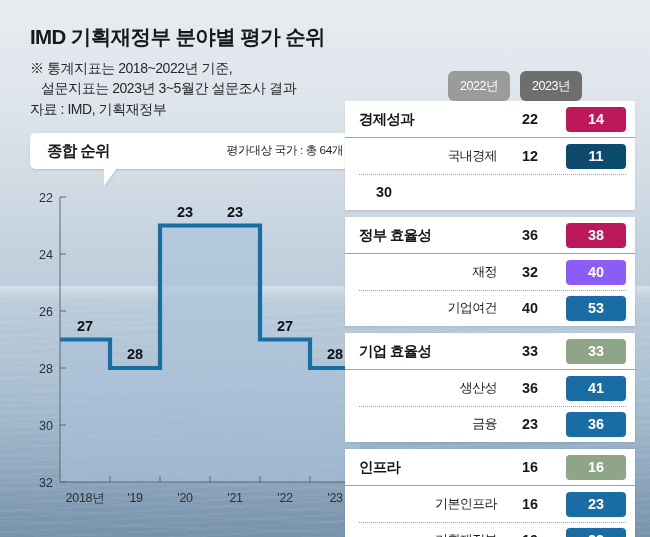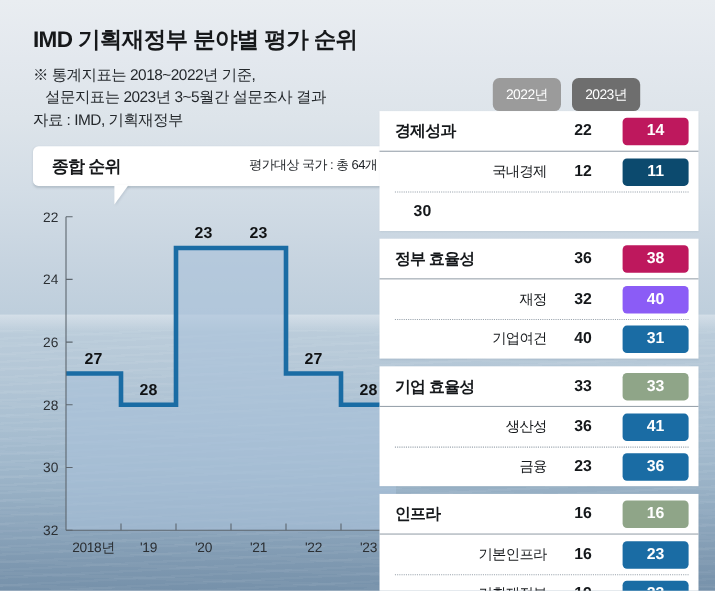--- a/index.html
+++ b/index.html
@@ -326,21 +326,21 @@
           <div class="cell-cur" style="background: #be185d;">38</div>
         </div>
         <div class="row sub">
           <div class="row-label">재정</div>
           <div class="cell-prev">32</div>
           <div class="cell-cur" style="background: #8b5cf6;">40</div>
         </div>
         <div class="row sub">
           <div class="row-label">기업여건</div>
           <div class="cell-prev">40</div>
-          <div class="cell-cur" style="background: rgb(26, 108, 164);">31</div>
+          <div class="cell-cur" style="background: rgb(26, 108, 164);">53</div>
         </div>
       </div>
       <div class="group">
         <div class="row main">
           <div class="row-label">기업 효율성</div>
           <div class="cell-prev">33</div>
           <div class="cell-cur" style="background: rgb(143, 165, 136);">33</div>
         </div>
         <div class="row sub">
           <div class="row-label">생산성</div>

